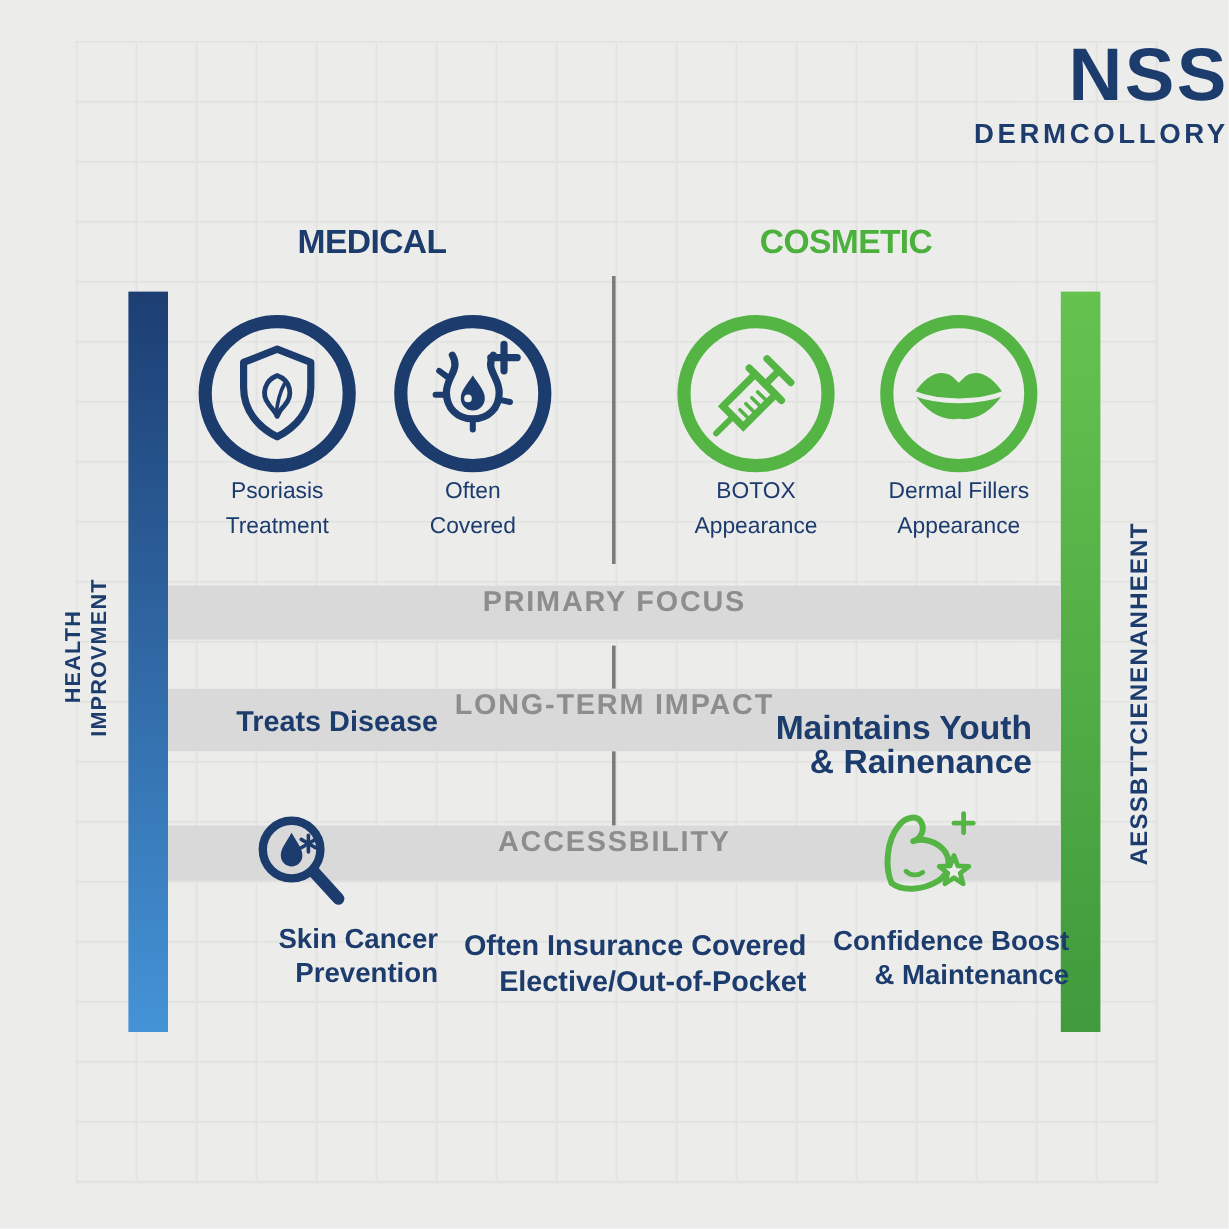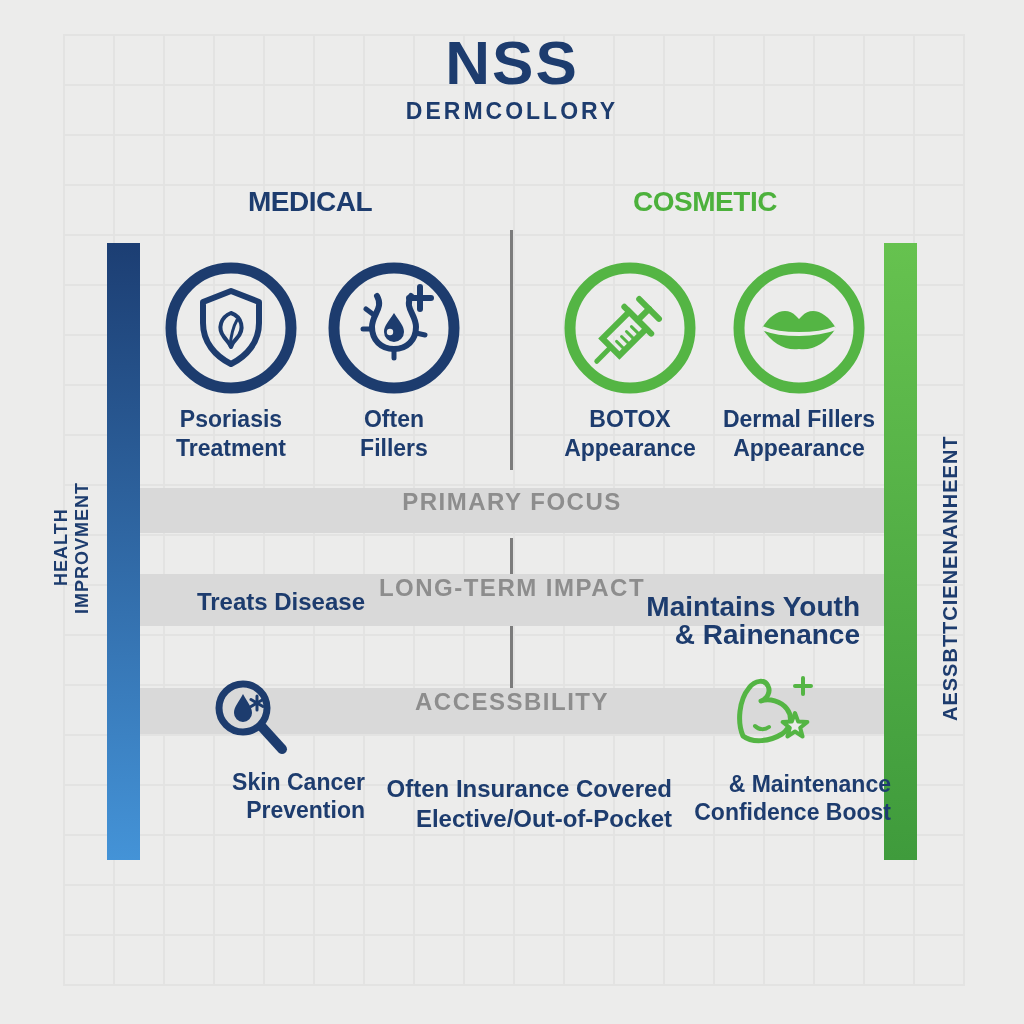--- a/index.html
+++ b/index.html
@@ -11,21 +11,21 @@
   .grid{
     position:absolute;left:63px;top:34px;width:900px;height:950px;
     background-image:
       linear-gradient(var(--grid-line) 2px, transparent 2px),
       linear-gradient(90deg, var(--grid-line) 2px, transparent 2px);
     background-size:50px 50px;
     border-right:2px solid var(--grid-line);
     border-bottom:2px solid var(--grid-line);
     opacity:.8;
   }
-  .brand{position:absolute;top:32px;left:0;width:100%;text-align:center;color:var(--navy)}
+  .brand{position:absolute;top:32px;left:0;width:100%;text-align:right;color:var(--navy)}
   .brand-name{font-size:62px;font-weight:700;letter-spacing:2px;line-height:1}
   .brand-sub{font-size:23px;font-weight:700;letter-spacing:3px;margin-top:4px}
 
   .col-header{position:absolute;top:186px;width:320px;text-align:center;
     font-size:28px;font-weight:800;letter-spacing:-.5px}
   .col-header.medical{left:150px;color:var(--navy)}
   .col-header.cosmetic{left:545px;color:var(--green-header)}
 
   .vbar{position:absolute;top:243px;width:33px;height:617px}
   .vbar.left{left:107px;background:linear-gradient(180deg,var(--bar-blue-top),var(--bar-blue-bottom))}
@@ -48,21 +48,21 @@
   .band.b1{top:488px;height:45px}
   .band.b2{top:574px;height:52px}
   .band.b3{top:688px;height:46px}
 
   .treatment{position:absolute;width:200px;text-align:center;color:var(--navy)}
   .treatment.t1{left:131px;top:261px}
   .treatment.t2{left:294px;top:261px}
   .treatment.t3{left:530px;top:261px;color:var(--green)}
   .treatment.t4{left:699px;top:261px;color:var(--green)}
   .treatment svg{display:block;margin:0 auto}
-  .t-label{margin-top:10px;font-size:23px;font-weight:700;color:var(--navy);line-height:29px}
+  .t-label{font-size:19px;font-weight:400;color:var(--navy);line-height:29px}
 
   .side-text{position:absolute;font-weight:700;color:var(--navy);text-align:right}
   .treats{left:145px;top:588px;width:220px;font-size:24px}
   .maintains{left:625px;top:593px;width:235px;font-size:28px;line-height:28px}
   .footer-left{left:115px;top:768px;width:250px;font-size:23px;line-height:28px}
   .footer-center{left:352px;top:774px;width:320px;font-size:24px;line-height:30px}
   .footer-right{left:641px;top:770px;width:250px;font-size:23px;line-height:28px}
 
   .access-icon{position:absolute;z-index:2}
   .access-icon.medical{left:205px;top:672px;color:var(--navy)}
@@ -116,21 +116,21 @@
         <line x1="39" y1="48" x2="47" y2="54" stroke="currentColor" stroke-width="5" stroke-linecap="round"></line>
         <line x1="36" y1="68" x2="45" y2="68" stroke="currentColor" stroke-width="5" stroke-linecap="round"></line>
         <line x1="89" y1="72" x2="98" y2="74" stroke="currentColor" stroke-width="5" stroke-linecap="round"></line>
         <line x1="67" y1="88" x2="67" y2="97" stroke="currentColor" stroke-width="5" stroke-linecap="round"></line>
         <line x1="82" y1="37" x2="104" y2="37" stroke="currentColor" stroke-width="6" stroke-linecap="round"></line>
         <line x1="93" y1="26" x2="93" y2="48" stroke="currentColor" stroke-width="6" stroke-linecap="round"></line>
       </svg>
     </span>
     <div class="t-label">
       <div>Often</div>
-      <div>Fillers</div>
+      <div>Covered</div>
     </div>
   </div>
 
   <div class="treatment t3">
     <span>
       <svg width="134" height="134" viewBox="0 0 134 134">
         <circle cx="67" cy="67" r="60" fill="none" stroke="currentColor" stroke-width="11"></circle>
         <g transform="rotate(-45 67 67)" stroke="currentColor" stroke-linecap="round">
           <line x1="20" y1="67" x2="40" y2="67" stroke-width="5"></line>
           <rect x="40" y="55" width="38" height="24" fill="none" stroke-width="6"></rect>
@@ -206,16 +206,16 @@
 
   <div class="side-text footer-left">
     <div>Skin Cancer</div>
     <div>Prevention</div>
   </div>
   <div class="side-text footer-center">
     <div>Often Insurance Covered</div>
     <div>Elective/Out-of-Pocket</div>
   </div>
   <div class="side-text footer-right">
+    <div>Confidence Boost</div>
     <div>&amp; Maintenance</div>
-    <div>Confidence Boost</div>
   </div>
 </div>
 
 </body></html>

